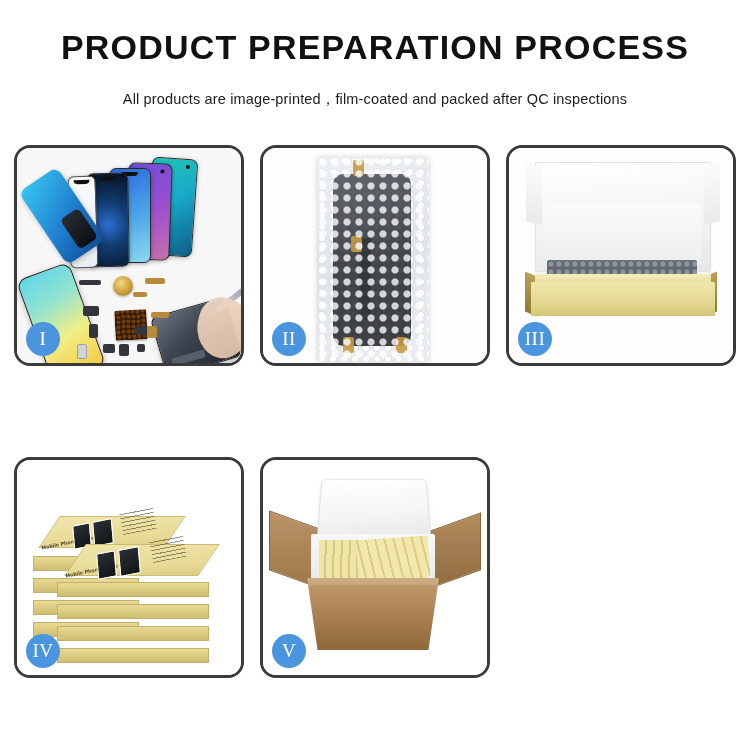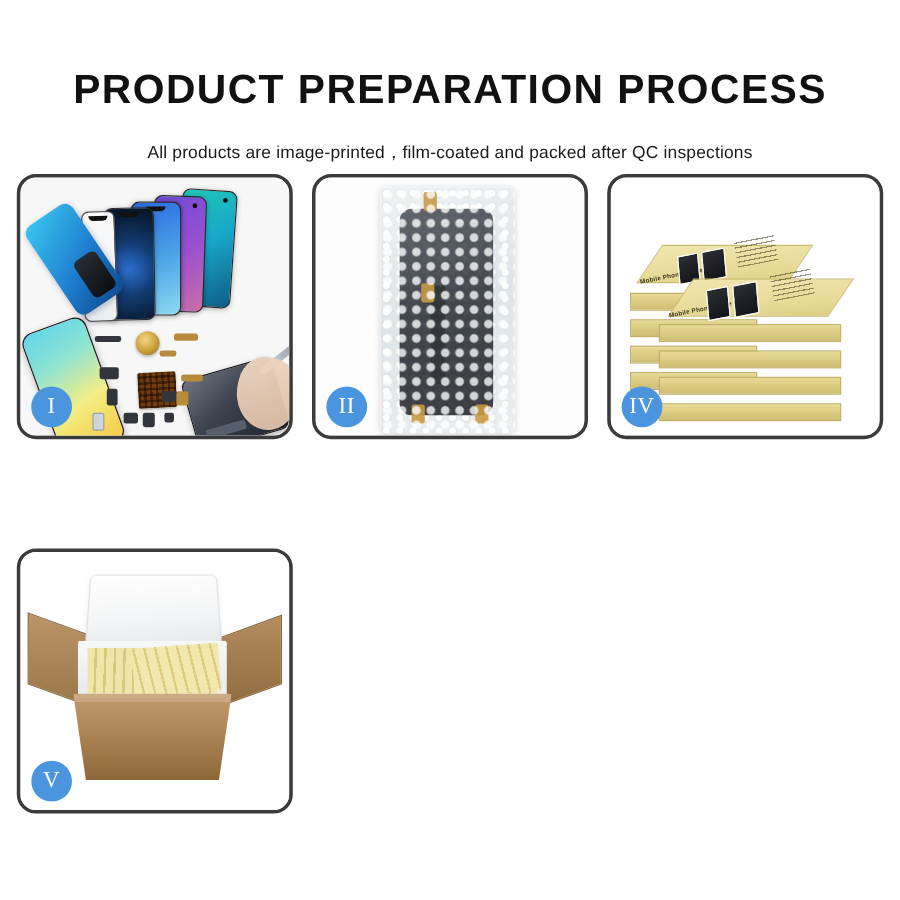--- a/index.html
+++ b/index.html
@@ -7,21 +7,21 @@
     width: 750px; height: 750px;
     background: #ffffff;
     font-family: "Liberation Sans", sans-serif;
     overflow: hidden;
   }
   .page { position: relative; width: 750px; height: 750px; background: #fff; }
 
   
   .header { position: absolute; top: 0; left: 0; width: 750px; text-align: center; }
   .title {
-    margin: 0; padding-top: 58px;
+    margin: 0; padding-top: 30px;
     font-size: 34px; font-weight: 700; letter-spacing: 1.2px;
     color: #111; font-family: "Liberation Sans", sans-serif;
     line-height: 1.0;
   }
   .subtitle {
     margin: 12px; padding-top: 14px;
     font-size: 14.5px; font-weight: 400; color: #1a1a1a;
     letter-spacing: .15px;
   }
 
@@ -391,20 +391,33 @@
           <div class="conn-tab" style="left:36px;top:4px;"></div>
           <div class="conn-tab" style="left:34px;top:80px;"></div>
           <div class="conn-tab" style="left:26px;bottom:8px;"></div>
           <div class="conn-tab" style="right:22px;bottom:8px;"></div>
           <div class="bubble-overlay"></div>
         </div>
       </div>
       <div class="badge">II</div>
     </div>
 
+    <div class="panel">
+      <div class="stage">
+        <div class="p3-bg"></div>
+        <div class="iii-lid"></div>
+        <div class="iii-foam"></div>
+        <div class="iii-contents"></div>
+        <div class="iii-box-left"></div>
+        <div class="iii-box-right"></div>
+        <div class="iii-box-top"></div>
+        <div class="iii-box-front"></div>
+      </div>
+      <div class="badge">III</div>
+    </div>
 
     <div class="panel">
       <div class="stage">
         <div class="p4-bg"></div>
         <div class="stack">
 
           <div class="sb-side" style="left:6px;  top:74px;  width:104px;"></div>
           <div class="sb-side" style="left:6px;  top:96px;  width:104px;"></div>
           <div class="sb-side" style="left:6px;  top:118px; width:104px;"></div>
           <div class="sb-side" style="left:6px;  top:140px; width:104px;"></div>

